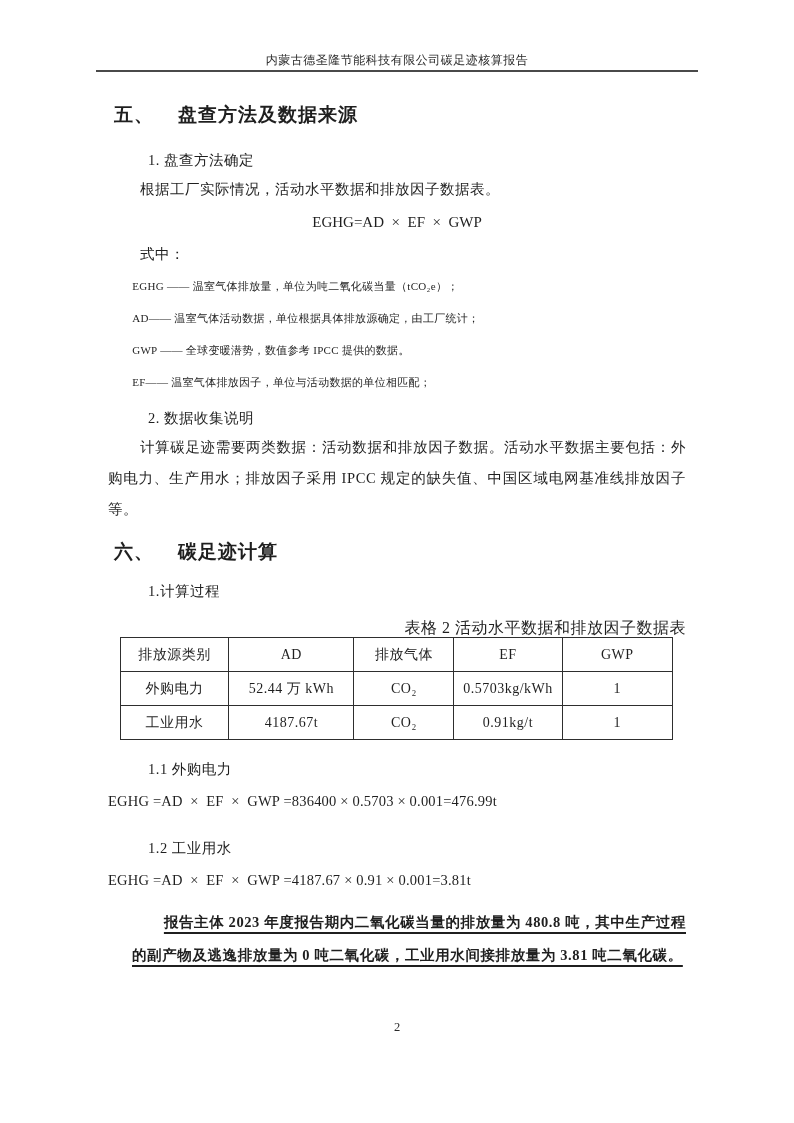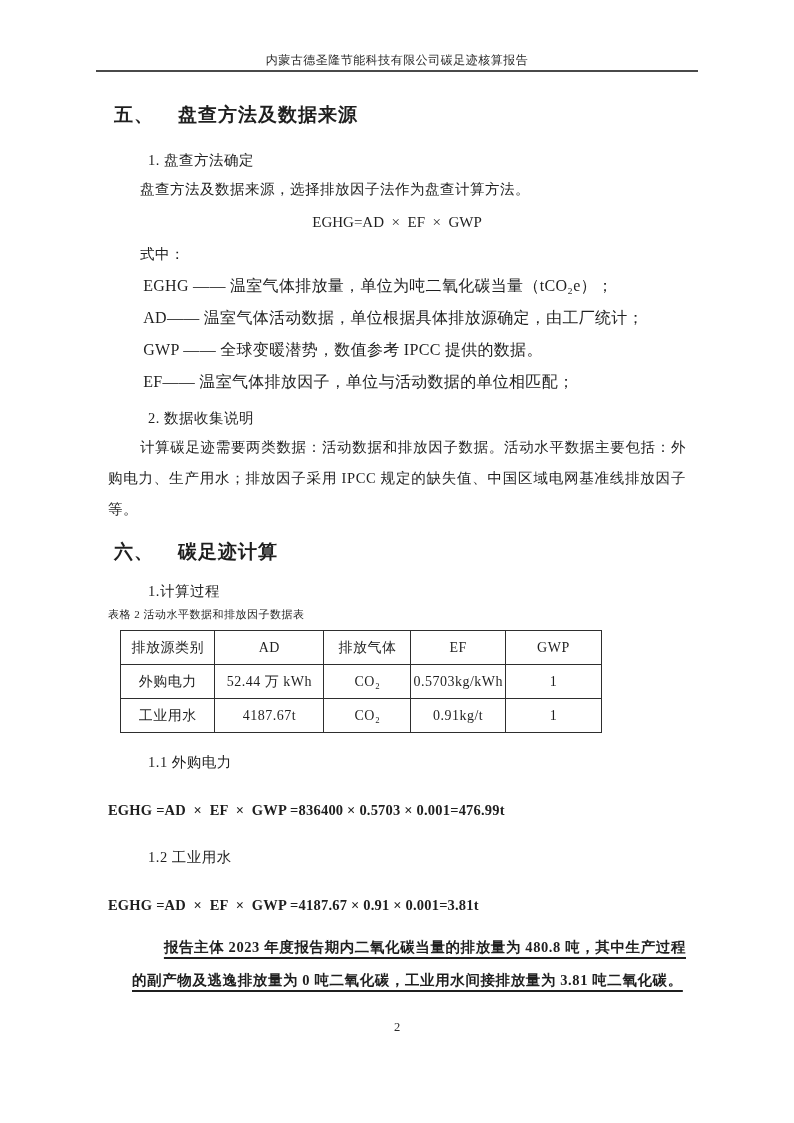--- a/index.html
+++ b/index.html
@@ -70,75 +70,74 @@
   .formula-center {
     margin-top: 13px;
     text-align: center;
     font-size: 15px;
     line-height: 20px;
     white-space: pre-wrap;
   }
   .p-shizhong { margin-top: 12px; }
   .defs { margin-top: 6px; }
   .defs .def-line {
-    font-size: 16px;
+    font-size: 11px;
     line-height: 32px;
     text-indent: 2.2em;
     letter-spacing: 0.3px;
     white-space: pre-wrap;
   }
   .p-collect {
     margin-top: 4px;
     font-size: 14.5px;
     line-height: 31px;
     text-indent: 2.2em;
     text-align: justify;
     letter-spacing: 0.6px;
   }
   .p-table-intro {
     margin-top: 8px;
     text-indent: 3.9em;
   }
   .table-caption {
-    margin-top: 5px;
-    text-align: left;
-    font-size: 11px;
+    margin-top: 19px;
+    text-align: right;
+    font-size: 16px;
     line-height: 16px;
     letter-spacing: 0.5px;
   }
   
   table.data-table {
-    margin-top: 8px;
+    margin-top: 1px;
     margin-left: 12px;
-    width: 482px;
+    width: 553px;
     border-collapse: collapse;
     table-layout: fixed;
   }
   table.data-table td, table.data-table th {
     border: 1.5px solid #2e2e2e;
     height: 34px;
     text-align: center;
     vertical-align: middle;
     font-size: 14px;
     font-weight: normal;
     padding: 0 2px;
     letter-spacing: 0.5px;
   }
   col.c1 { width: 19.6%; }
   col.c2 { width: 22.7%; }
   col.c3 { width: 18.1%; }
   col.c4 { width: 19.6%; }
   col.c5 { width: 20.0%; }
   .calc-line {
-    margin-top: 28px;
+    margin-top: 12px;
     font-size: 14.5px;
     line-height: 20px;
     white-space: pre-wrap;
     letter-spacing: 0.2px;
-    font-weight: bold;
   }
   .conclusion {
     margin-top: 16px;
     font-size: 14.5px;
     font-weight: bold;
     line-height: 32.5px;
     text-indent: 2.2em;
     text-align: justify;
     letter-spacing: 0.6px;
     text-decoration: underline;
@@ -164,21 +163,21 @@
 
   <div class="content">
 
     <div class="h-major five">
       <span class="h-num">五、</span>
       <span>盘查方法及数据来源</span>
     </div>
 
     <div class="sub-heading sh-1">1. 盘查方法确定</div>
 
-    <div class="para indent p-method">盘查方法及数据来源，选择排放因子法作为盘查计算方法。</div>
+    <div class="para indent p-method">根据工厂实际情况，活动水平数据和排放因子数据表。</div>
 
     <div class="formula-center">EGHG=AD  ×  EF  ×  GWP</div>
 
     <div class="para indent p-shizhong">式中：</div>
 
     <div class="defs">
       <div class="def-line">EGHG —— 温室气体排放量，单位为吨二氧化碳当量（tCO₂e）；</div>
       <div class="def-line">AD—— 温室气体活动数据，单位根据具体排放源确定，由工厂统计；</div>
       <div class="def-line">GWP —— 全球变暖潜势，数值参考 IPCC 提供的数据。</div>
       <div class="def-line">EF—— 温室气体排放因子，单位与活动数据的单位相匹配；</div>

